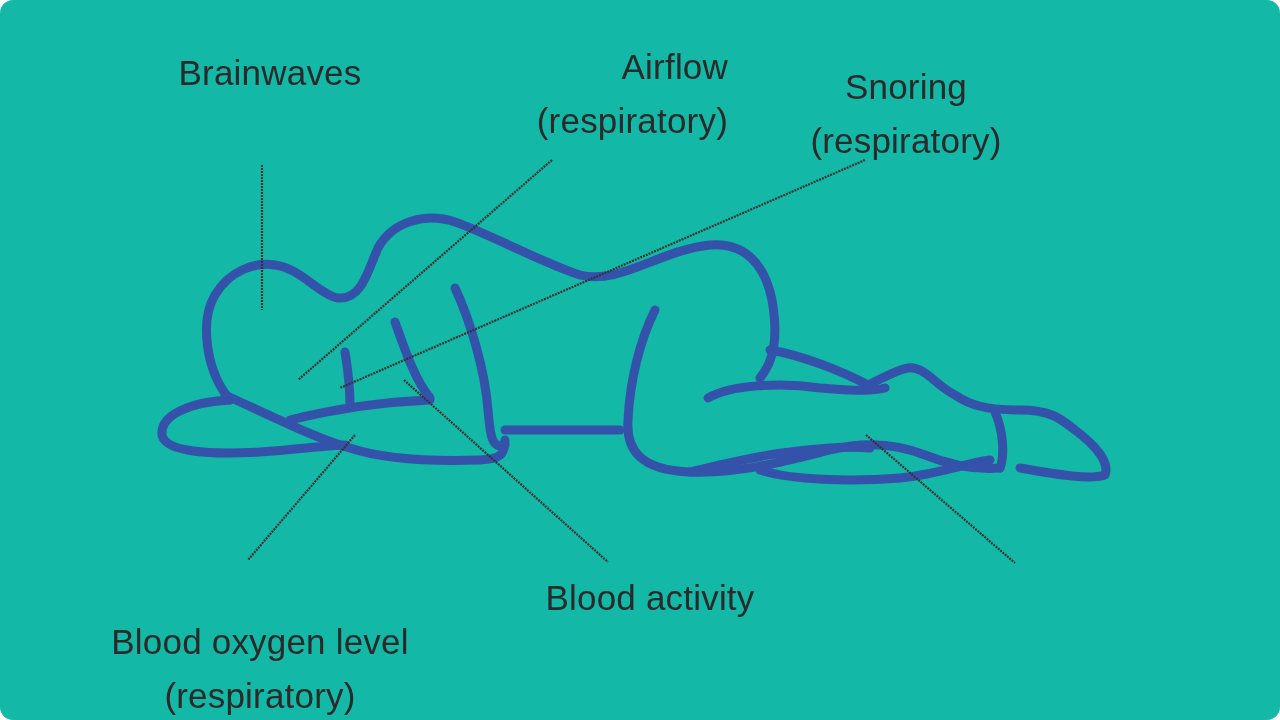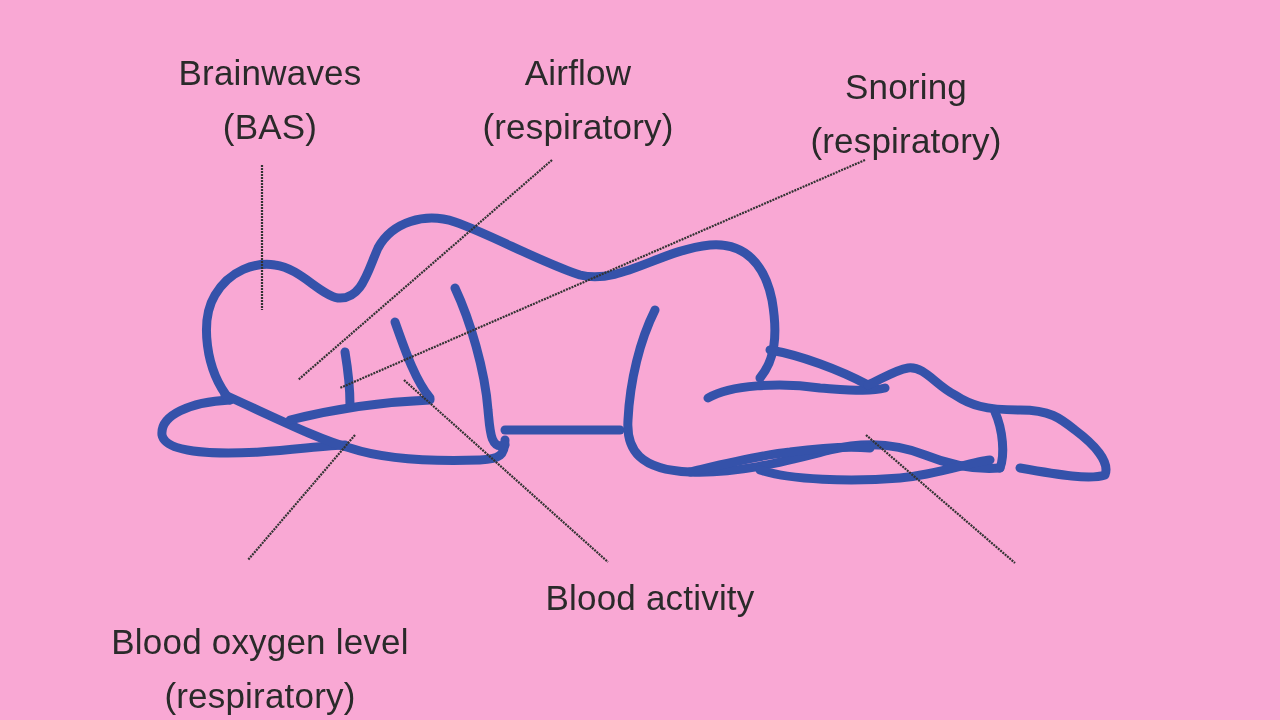--- a/index.html
+++ b/index.html
@@ -4,22 +4,23 @@
   <style>
     html, body {
       margin: 0;
       padding: 0;
       background: #ffffff;
     }
     .canvas {
       position: relative;
       width: 1280px;
       height: 720px;
-      background: #f9a8d4;
+      background: #14b8a6;
       overflow: hidden;
+      border-radius: 13px;
     }
     svg.figure {
       position: absolute;
       left: 0;
       top: 0;
       width: 1280px;
       height: 720px;
     }
     .label {
       position: absolute;
@@ -104,24 +105,23 @@
       <line x1="552" y1="160" x2="298" y2="380"></line>
       <line x1="865" y1="160" x2="340" y2="388"></line>
       <line x1="355" y1="435" x2="248" y2="560"></line>
       <line x1="404" y1="380" x2="608" y2="562"></line>
       <line x1="866" y1="435" x2="1015" y2="563"></line>
     </g>
   </svg>
 
   <div class="label" style="left:120px; top:46px; width:300px;">
     <span>Brainwaves</span>
-    <span>(BAS)</span>
   </div>
 
-  <div class="label" style="left:428px; top:46px; width:300px;">
+  <div class="label" style="left:428px; top:40px; width:300px;text-align:right;">
     <span>Airflow</span>
     <span>(respiratory)</span>
   </div>
 
   <div class="label" style="left:756px; top:60px; width:300px;">
     <span>Snoring</span>
     <span>(respiratory)</span>
   </div>
 
   <div class="label" style="left:40px; top:571px; width:440px;margin-top:44px;">

